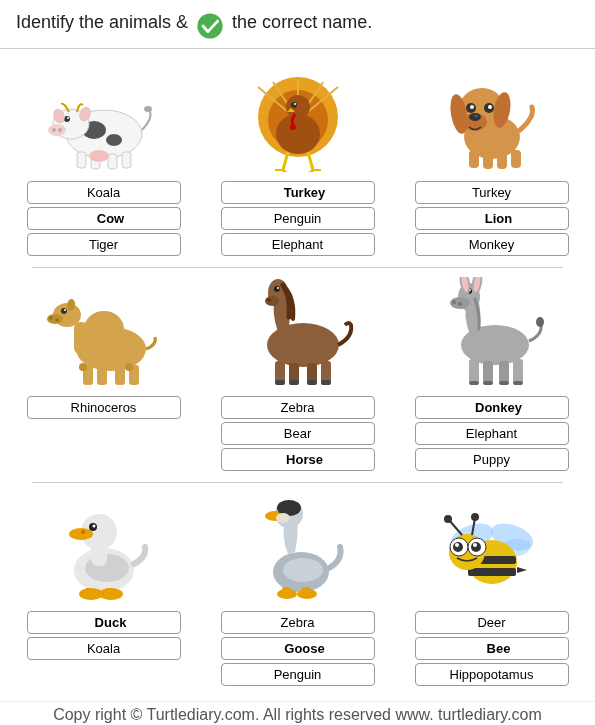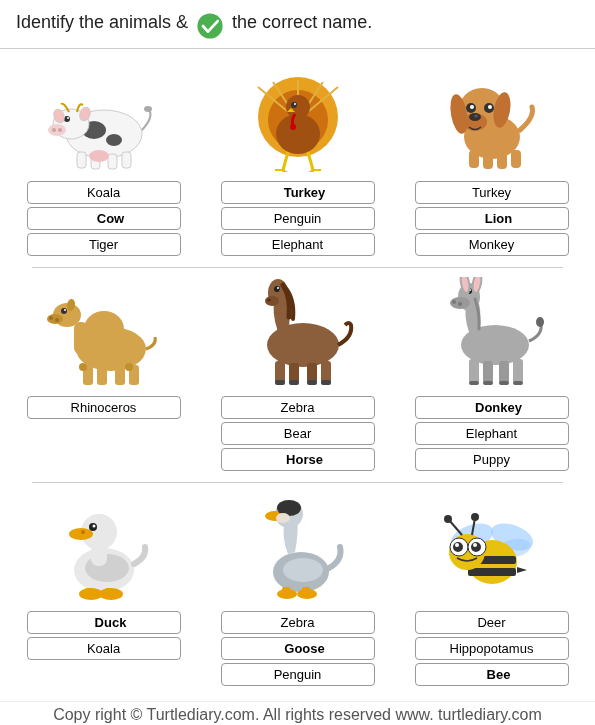--- a/index.html
+++ b/index.html
@@ -434,21 +434,21 @@
 
           <path d="M30 66 Q40 72 50 66" stroke="#333" stroke-width="1.5" fill="none"></path>
 
           <line x1="35" y1="43" x2="22" y2="28" stroke="#333" stroke-width="2"></line>
           <circle cx="21" cy="27" r="4" fill="#333"></circle>
           <line x1="45" y1="43" x2="48" y2="26" stroke="#333" stroke-width="2"></line>
           <circle cx="48" cy="25" r="4" fill="#333"></circle>
         </svg>
       </div>
       <button class="option-btn">Deer</button>
+      <button class="option-btn selected">Bee</button>
       <button class="option-btn">Hippopotamus</button>
-      <button class="option-btn selected">Bee</button>
     </div>
   </div>
 </div>
 
 <div class="footer">
   <span>Copy right © Turtlediary.com. All rights reserved   www. turtlediary.com</span>
 </div>
 
 </body></html>

